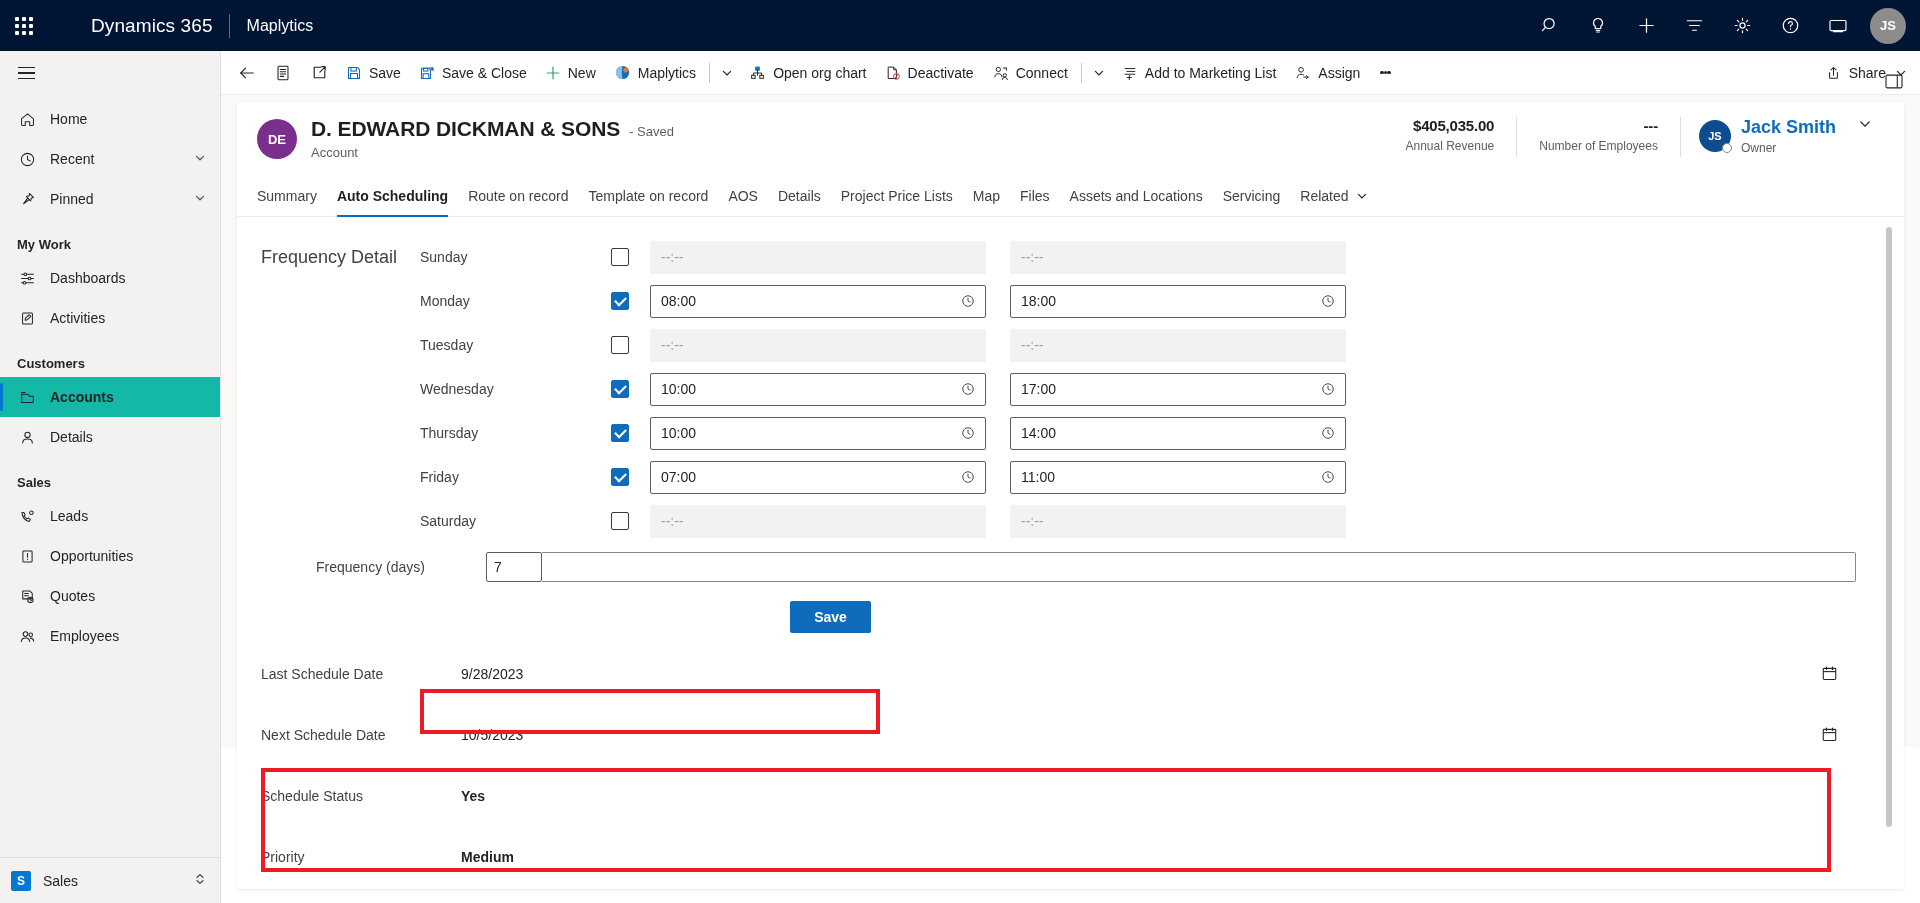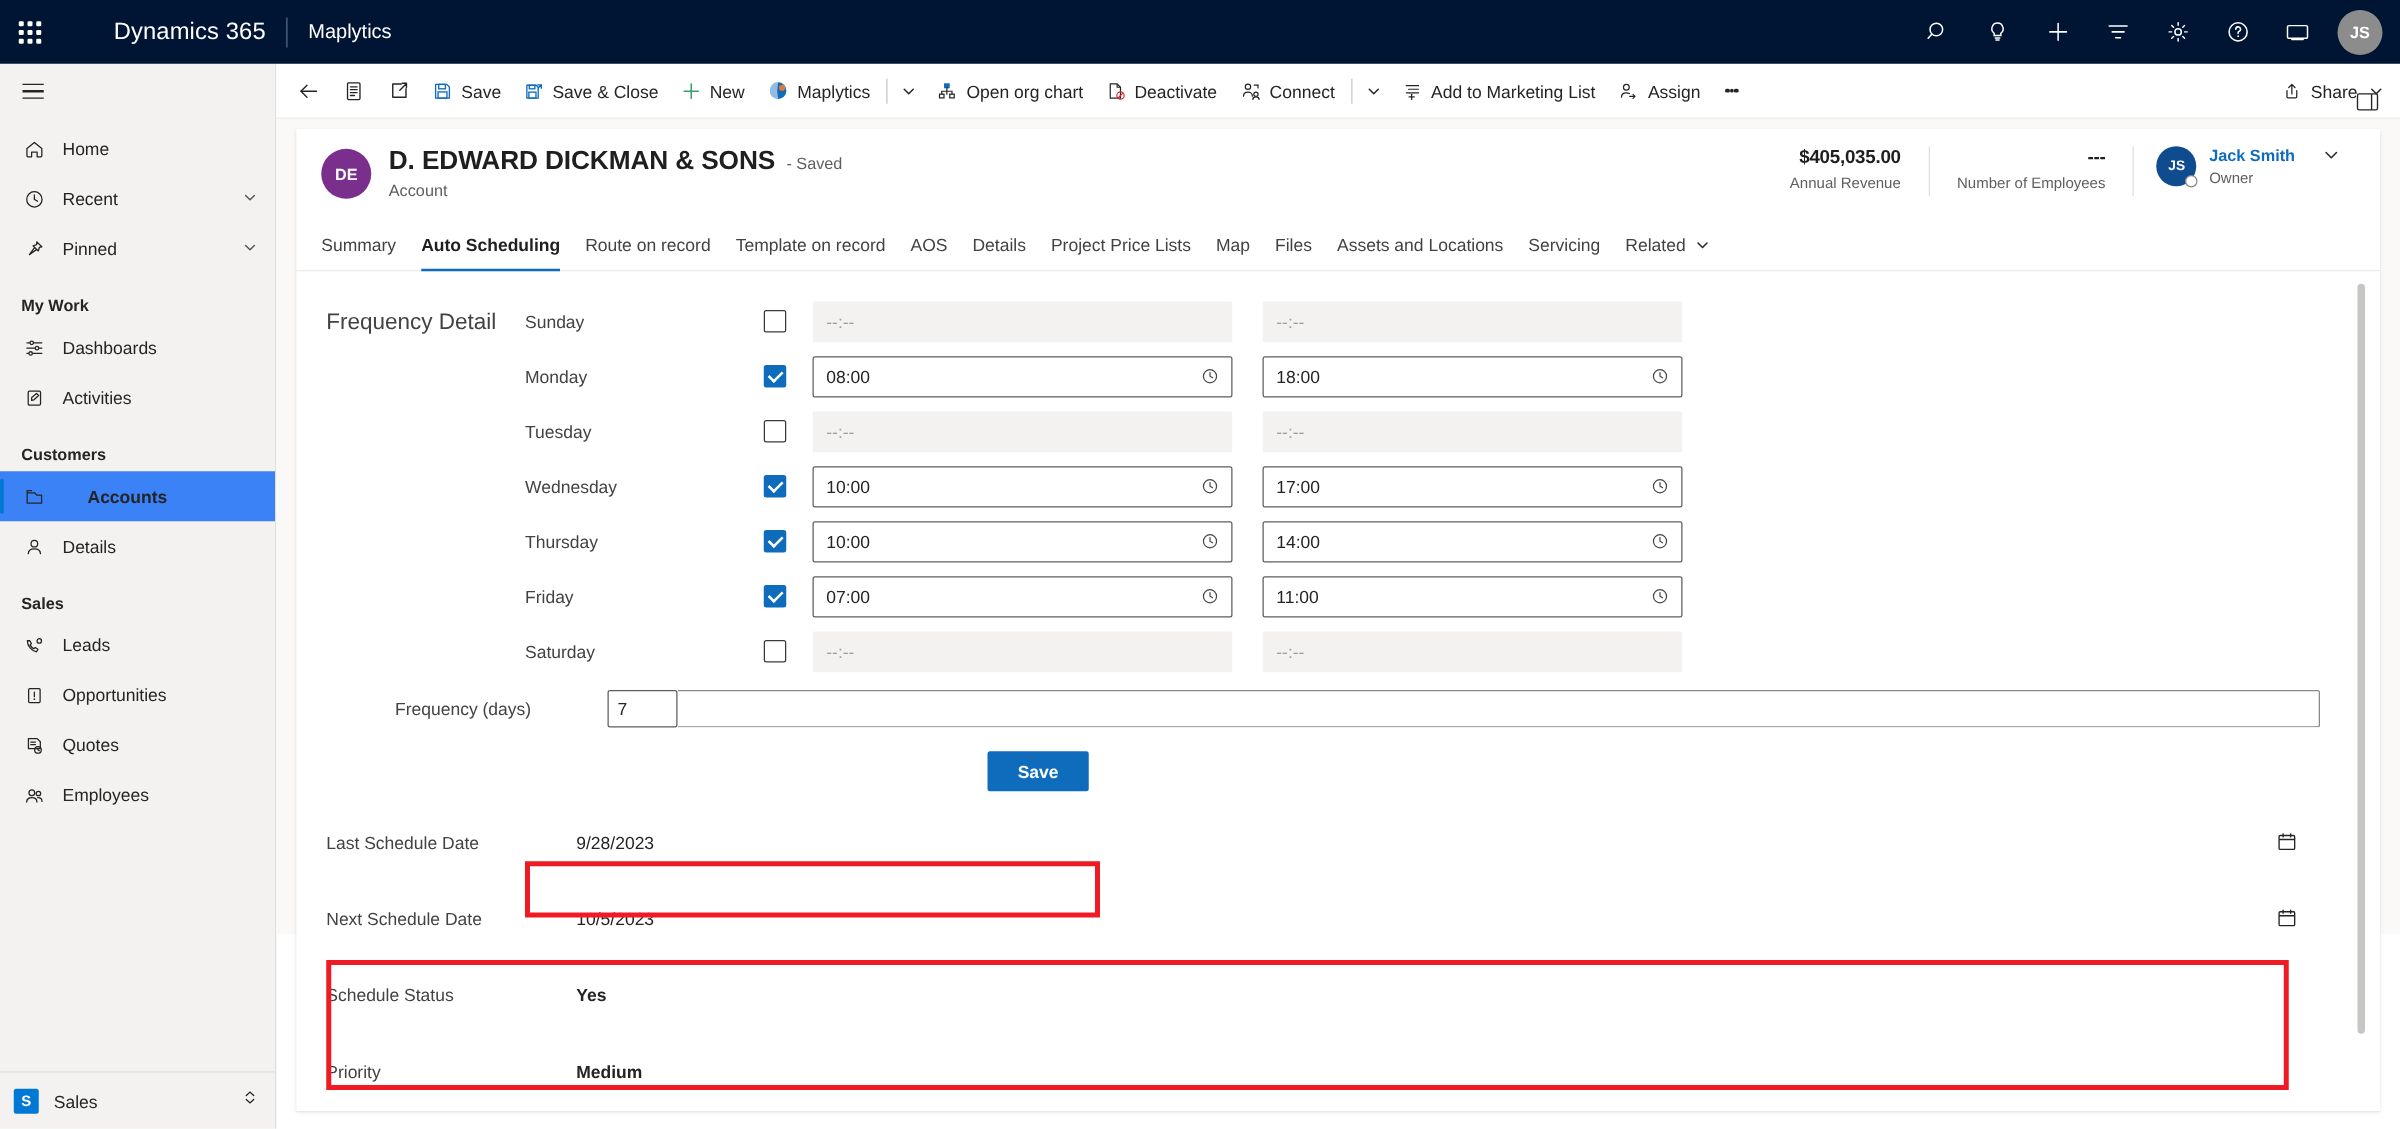--- a/index.html
+++ b/index.html
@@ -67,21 +67,21 @@
   .ham-lines { width: 17px; }
   .ham-lines i { display: block; height: 1.5px; background: #242424; margin-bottom: 4px; }
   .ham-lines i:last-child { margin-bottom: 0; }
 
   .nav-scroll { flex: 1; overflow: hidden; padding-top: 4px; }
   .nav-item {
     height: 40px; display: flex; align-items: center;
     padding-left: 17px; cursor: pointer;
     position: relative; font-size: 14px; color: #242424;
   }
-  .nav-item.selected { background: #3b82f6; font-weight: 600; gap: 20px; }
+  .nav-item.selected { background: #14b8a6; font-weight: 600; }
   .nav-item.selected::before {
     content: ""; position: absolute; left: 0; top: 6px; bottom: 6px;
     width: 3px; background: #0078d4; border-radius: 2px;
   }
   .nav-ico { width: 20px; height: 20px; margin-right: 13px; flex: none;
              display: flex; align-items: center; justify-content: center; }
   .nav-label { flex: 1; white-space: nowrap; overflow: hidden; }
   .nav-chev { margin-right: 14px; opacity: .75; }
   .nav-group {
     font-size: 13px; font-weight: 600; color: #242424;
@@ -163,21 +163,21 @@
     background: #0f4b8f; color: #fff; font-size: 11px; font-weight: 600;
     display: flex; align-items: center; justify-content: center;
     position: relative;
   }
   .owner-presence {
     position: absolute; right: -1px; bottom: -1px;
     width: 10px; height: 10px; border-radius: 50%;
     background: #fff; border: 1.5px solid #8a8886;
   }
   .owner-txt { margin-left: 10px; }
-  .owner-name { font-size: 13px; color: #0f6cbd; font-weight: 600; }
+  .owner-name { font-size: 18px; color: #0f6cbd; font-weight: 600; }
   .owner-role { font-size: 12px; color: #605e5c; margin-top: 3px; }
   .owner-caret { padding: 0 12px 0 22px; cursor: pointer; }
 
   
   .tabs {
     display: flex; align-items: center;
     padding: 0 20px; height: 42px;
     border-bottom: 1px solid #edebe9;
   }
   .tab {

